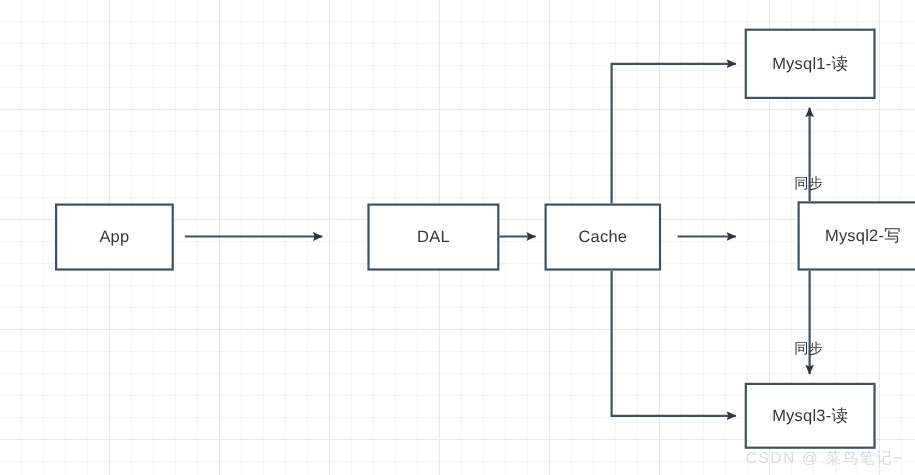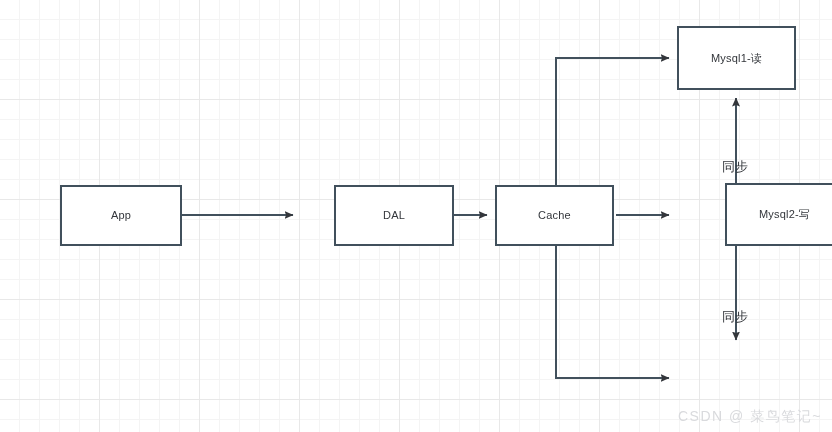--- a/index.html
+++ b/index.html
@@ -32,21 +32,21 @@
   }
   .node {
     position: absolute;
     box-sizing: border-box;
     background: #ffffff;
     border: 2px solid #41505c;
     display: flex;
     align-items: center;
     justify-content: center;
     color: #33363b;
-    font-size: 11px;
+    font-size: 15px;
     letter-spacing: 0.2px;
     z-index: 2;
   }
   .node-label {
     display: block;
     line-height: 1;
   }
   .edge-label {
     position: absolute;
     z-index: 3;
@@ -87,40 +87,43 @@
 
     <path d="M556,185 L556,58 L669,58" fill="none" stroke="#41505c" stroke-width="2" marker-end="url(#arrowhead)"></path>
 
     <path d="M556,246 L556,378 L669,378" fill="none" stroke="#41505c" stroke-width="2" marker-end="url(#arrowhead)"></path>
 
     <path d="M736,183 L736,98" fill="none" stroke="#41505c" stroke-width="2" marker-end="url(#arrowhead)"></path>
 
     <path d="M736,246 L736,340" fill="none" stroke="#41505c" stroke-width="2" marker-end="url(#arrowhead)"></path>
   </svg>
 
-  <div class="node" style="left:60px; top:185px; width:122px; height:61px;">
+  <div class="node" style="left:50px; top:185px; width:108px; height:61px;">
     <span class="node-label">App</span>
   </div>
 
   <div class="node" style="left:301px; top:185px; width:120px; height:61px;margin-left:33px;">
     <span class="node-label">DAL</span>
   </div>
 
-  <div class="node" style="left:495px; top:185px; width:119px; height:61px;">
+  <div class="node" style="left:495px; top:185px; width:106px; height:61px;">
     <span class="node-label">Cache</span>
   </div>
 
   <div class="node" style="left:677px; top:26px; width:119px; height:64px;">
     <span class="node-label">Mysql1-读</span>
   </div>
 
   <div class="node" style="left:677px; top:183px; width:119px; height:63px;margin-left:48px;">
     <span class="node-label">Mysql2-写</span>
   </div>
 
+  <div class="node" style="left:677px; top:348px; width:119px; height:60px;">
+    <span class="node-label">Mysql3-读</span>
+  </div>
 
   <div class="edge-label" style="left:722px; top:128px;">同步</div>
 
   <div class="edge-label" style="left:722px; top:278px;">同步</div>
 
   <div class="watermark" style="left:678px; top:408px;">CSDN @ 菜鸟笔记~</div>
 
 </div>
 
 </body></html>

